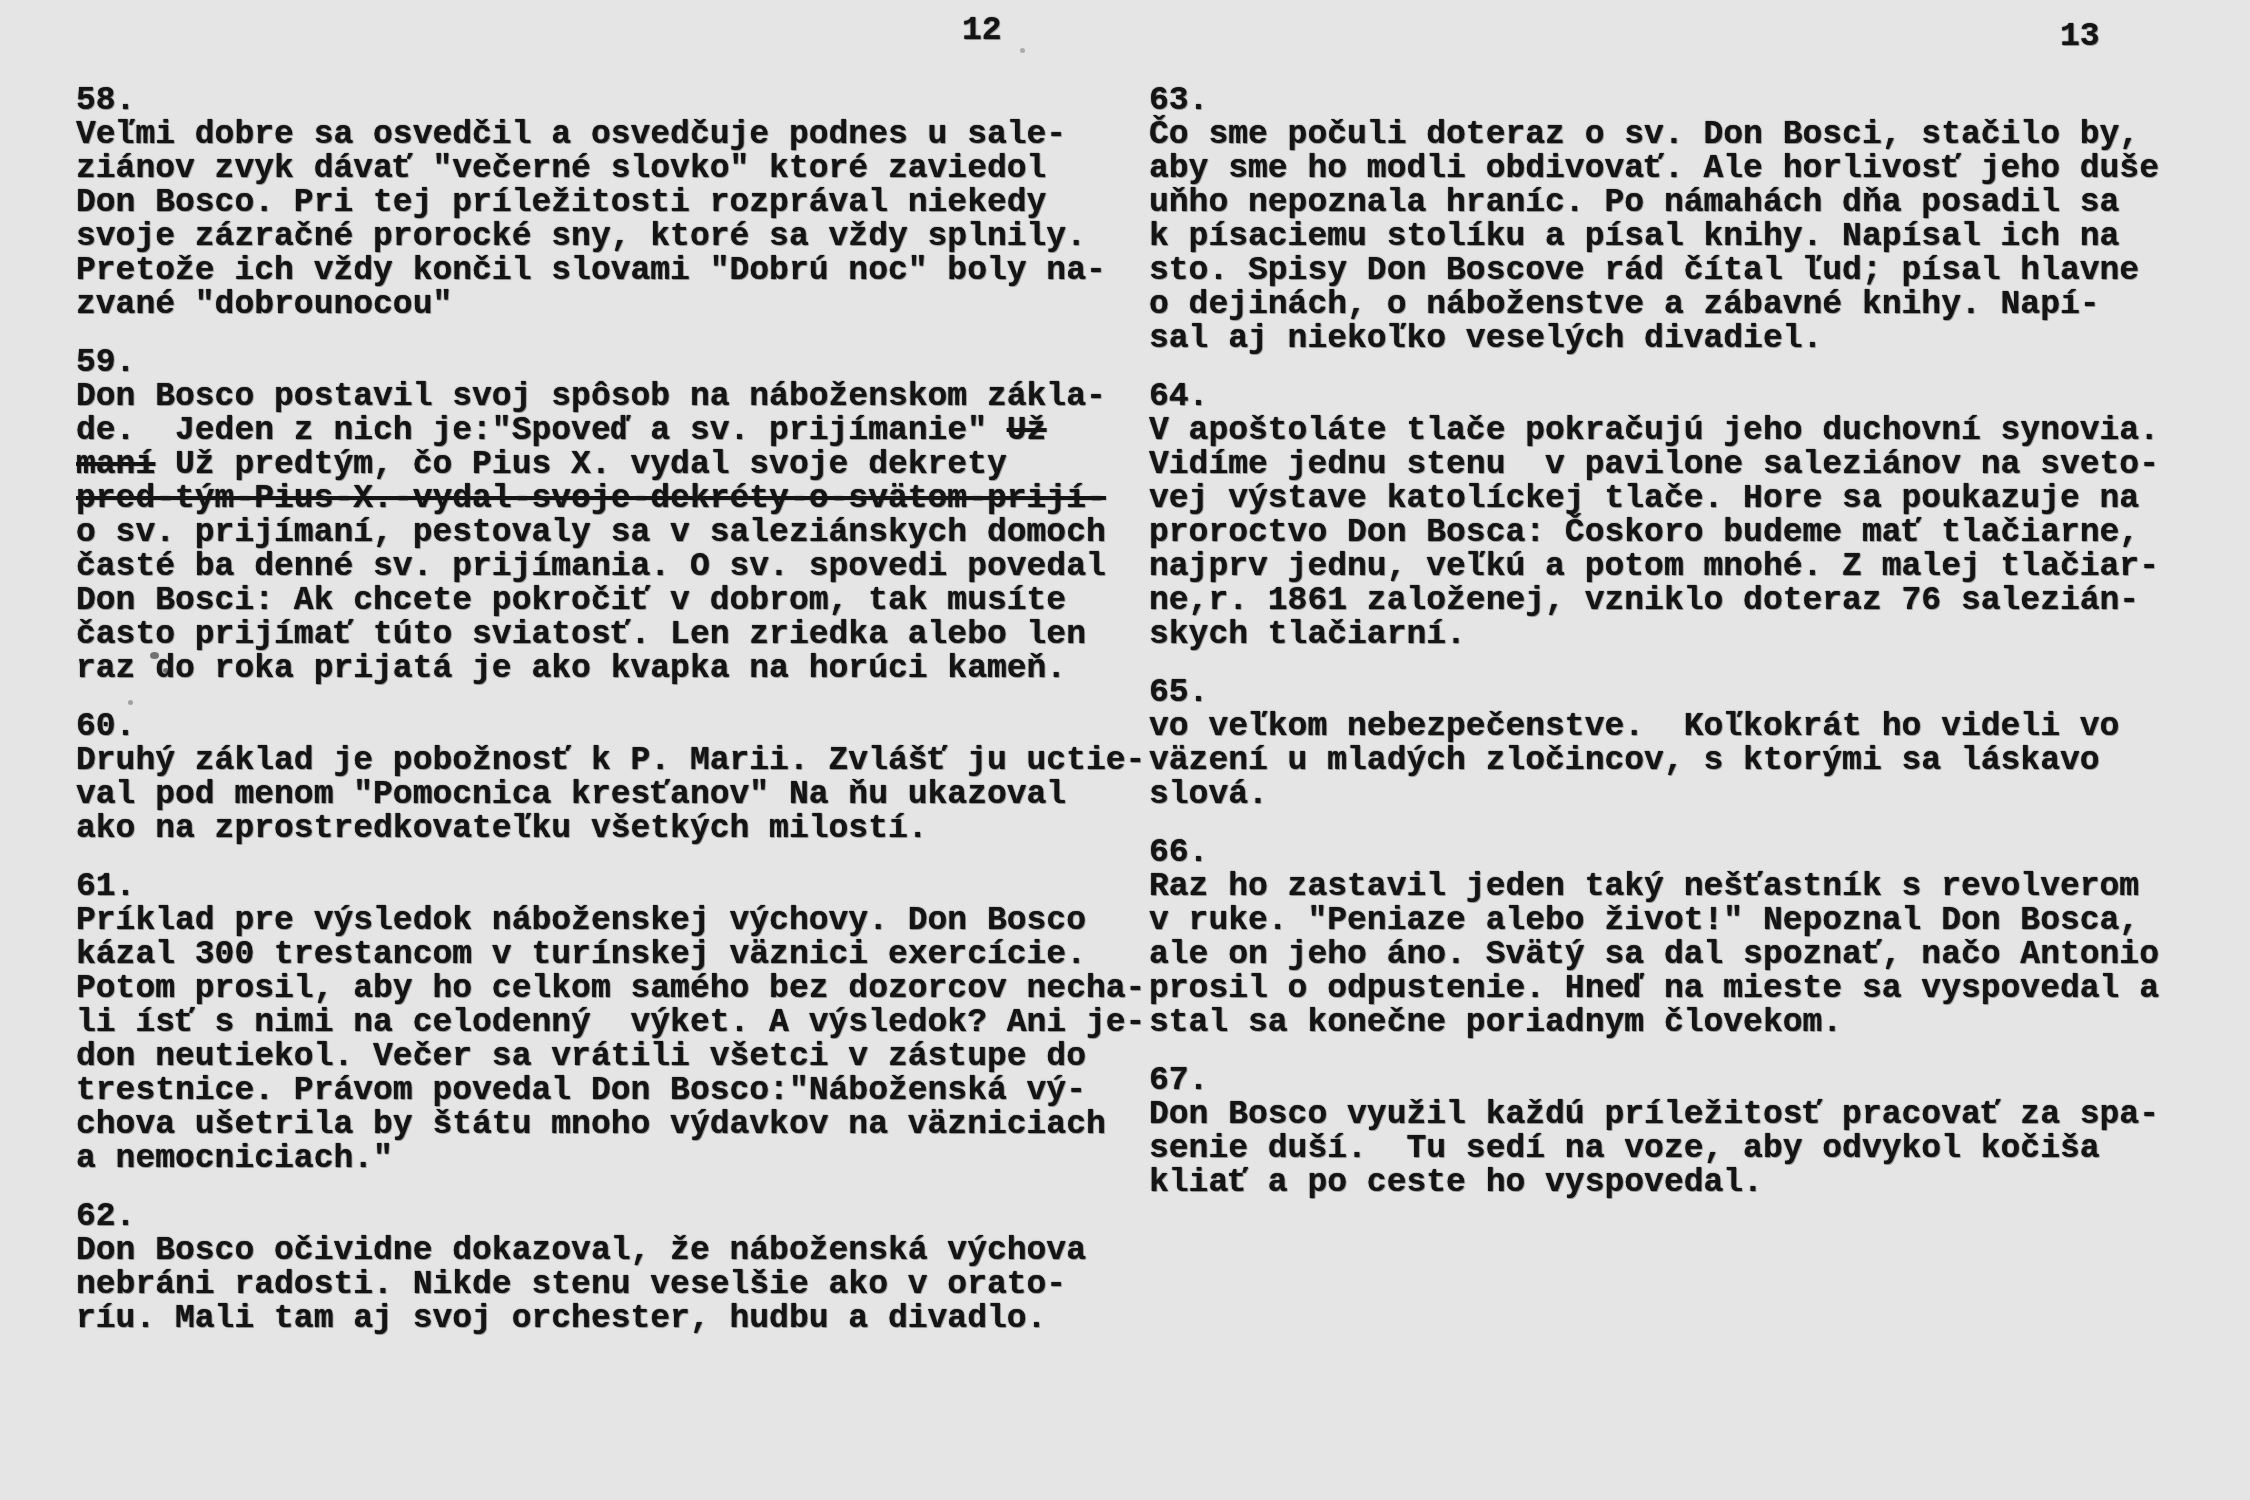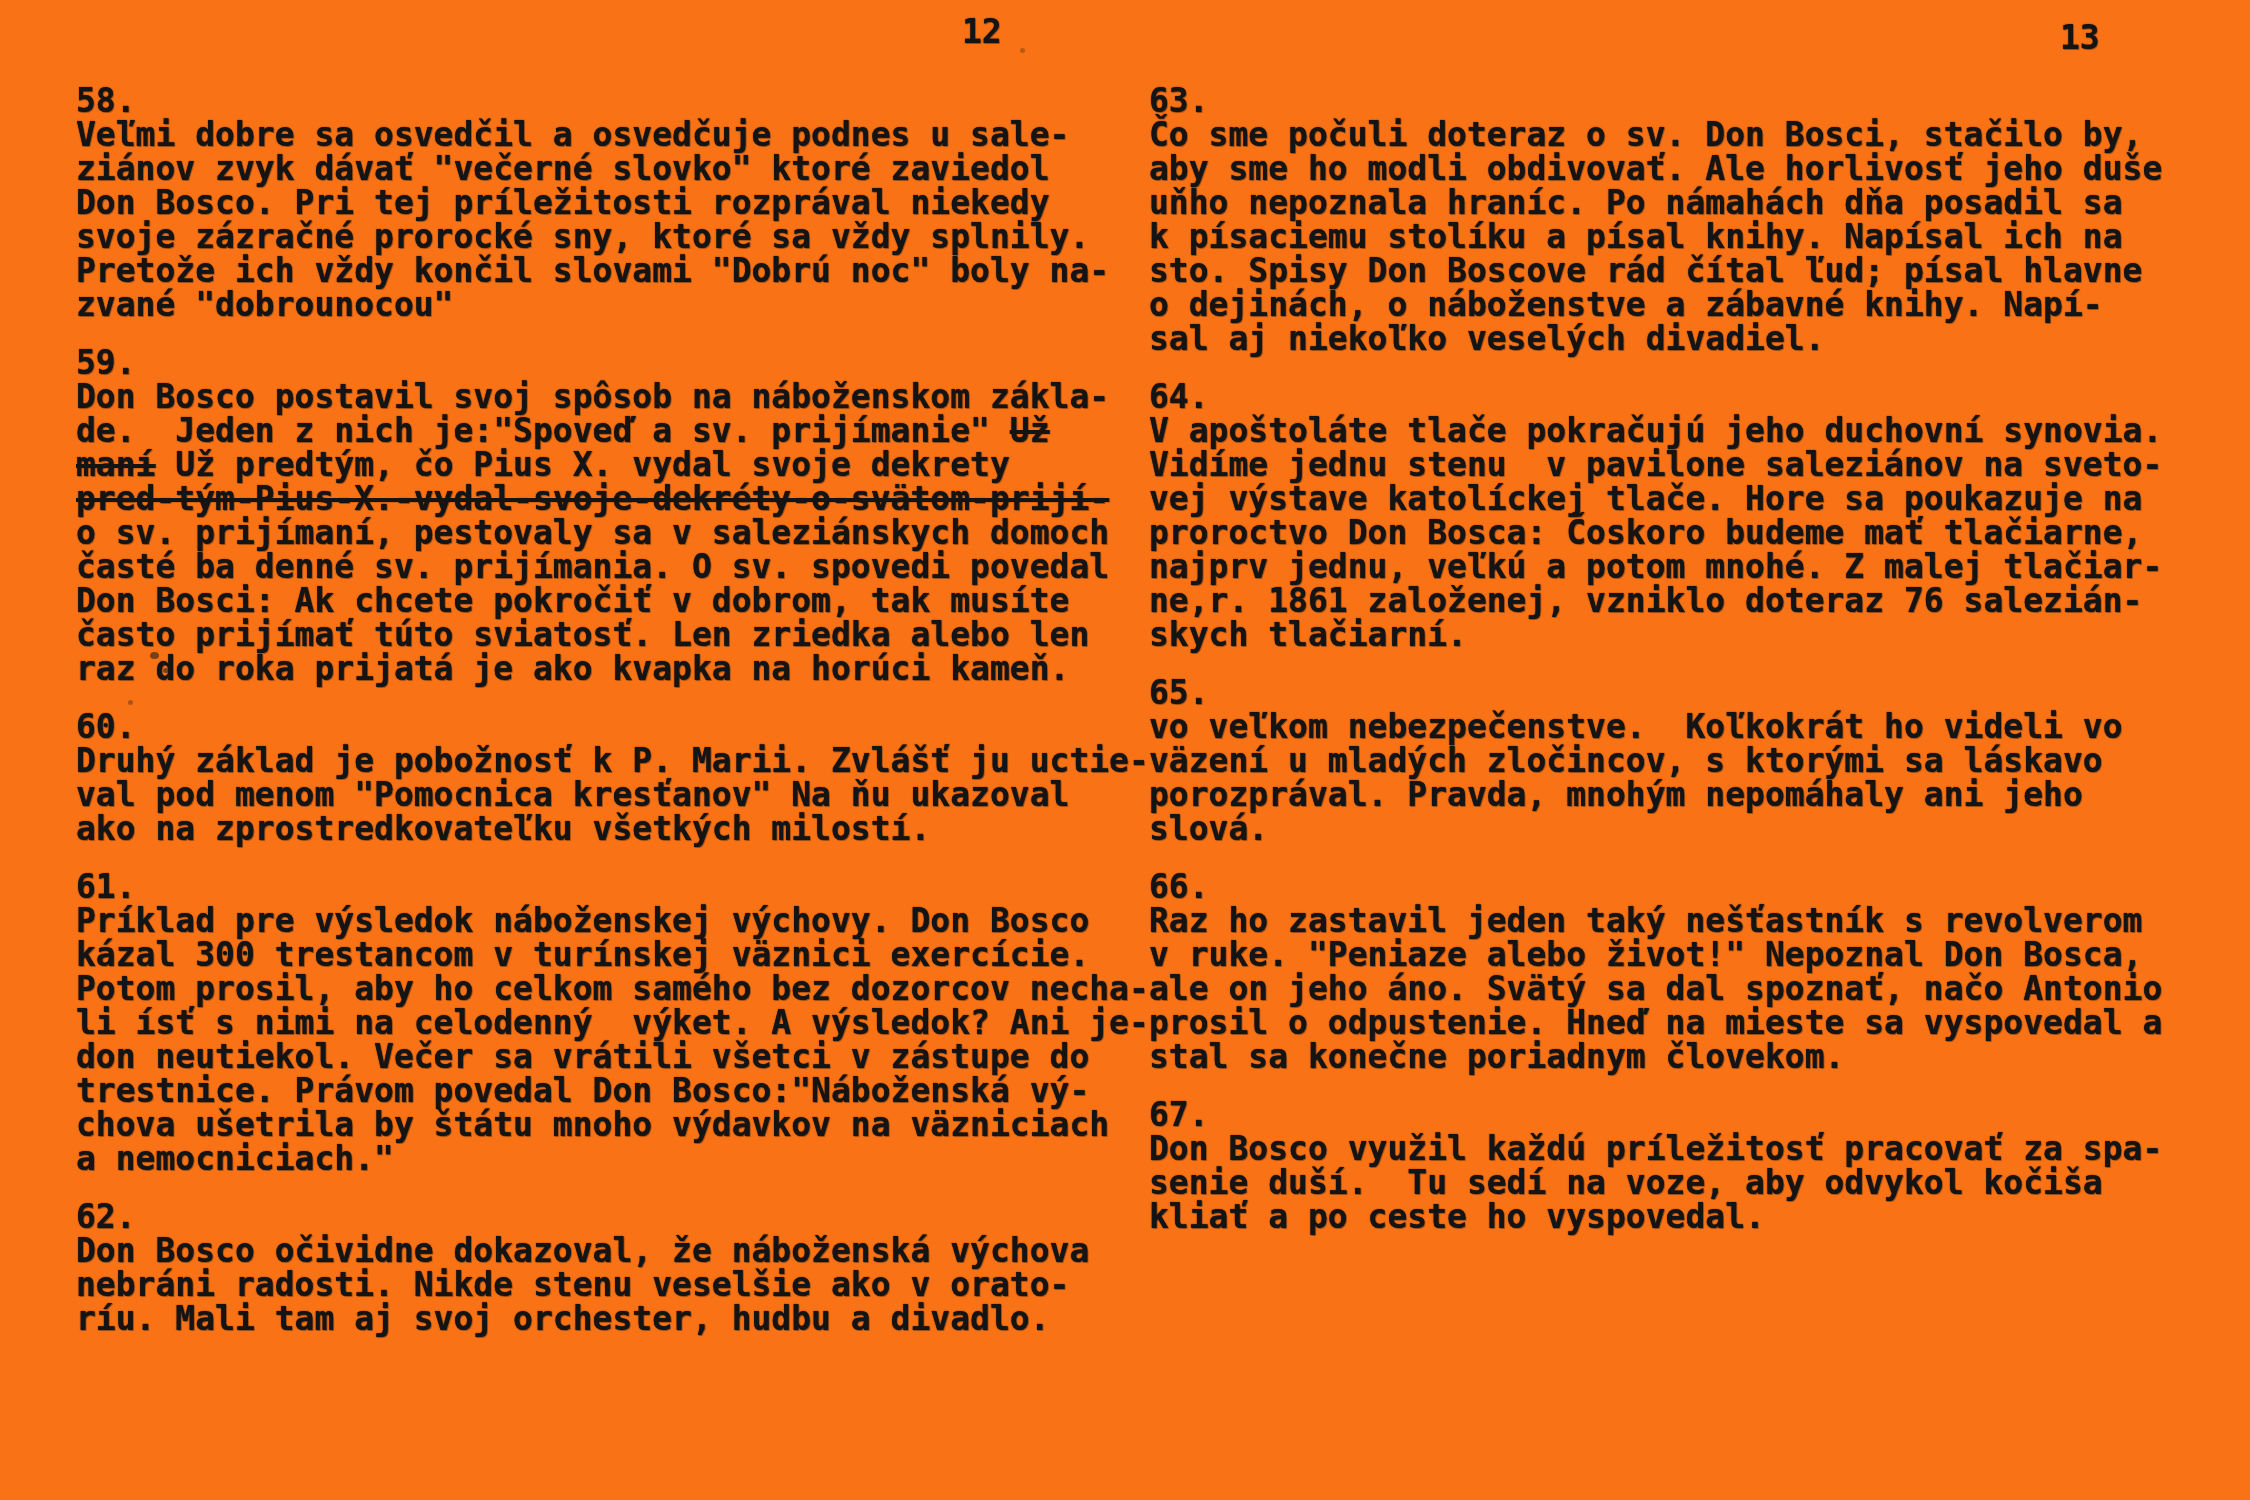--- a/index.html
+++ b/index.html
@@ -45,21 +45,21 @@
     border-radius: 50%;
   }
   .speck-1 { left: 150px; top: 652px; width: 9px;  height: 7px; }
   .speck-2 { left: 163px; top: 668px; width: 6px;  height: 5px; }
   .speck-3 { left: 128px; top: 700px; width: 5px;  height: 5px; opacity: .6; }
   .speck-4 { left: 1020px; top: 48px; width: 5px;  height: 5px; opacity: .5; }
 </style>
 </head>
 <body>
 
-<div class="page" style="background: #f97316; color: rgb(20, 20, 20);">
+<div class="page" style="background: #e5e5e5; color: rgb(20, 20, 20); font-family: Liberation Mono, monospace;">
   <div class="pageno pageno-left">12</div>
   <div class="pageno pageno-right">13</div>
 
   <div class="col col-left">
       <div class="section">
         <div class="sec-num">58.</div>
         <div class="line"><span>Veľmi dobre sa osvedčil a osvedčuje podnes u sale-</span></div>
         <div class="line"><span>ziánov zvyk dávať "večerné slovko" ktoré zaviedol</span></div>
         <div class="line"><span>Don Bosco. Pri tej príležitosti rozprával niekedy</span></div>
         <div class="line"><span>svoje zázračné prorocké sny, ktoré sa vždy splnily.</span></div>
@@ -120,21 +120,20 @@
         <div class="line"><span>vej výstave katolíckej tlače. Hore sa poukazuje na</span></div>
         <div class="line"><span>proroctvo Don Bosca: Čoskoro budeme mať tlačiarne,</span></div>
         <div class="line"><span>najprv jednu, veľkú a potom mnohé. Z malej tlačiar-</span></div>
         <div class="line"><span>ne,r. 1861 založenej, vzniklo doteraz 76 salezián-</span></div>
         <div class="line"><span>skych tlačiarní.</span></div>
       </div>
       <div class="section">
         <div class="sec-num">65.</div>
         <div class="line"><span>vo veľkom nebezpečenstve.  Koľkokrát ho videli vo</span></div>
         <div class="line"><span>väzení u mladých zločincov, s ktorými sa láskavo</span></div>
-        <div class="line"><span>porozprával. Pravda, mnohým nepomáhaly ani jeho</span></div>
         <div class="line"><span>slová.</span></div>
       </div>
       <div class="section">
         <div class="sec-num">66.</div>
         <div class="line"><span>Raz ho zastavil jeden taký nešťastník s revolverom</span></div>
         <div class="line"><span>v ruke. "Peniaze alebo život!" Nepoznal Don Bosca,</span></div>
         <div class="line"><span>ale on jeho áno. Svätý sa dal spoznať, načo Antonio</span></div>
         <div class="line"><span>prosil o odpustenie. Hneď na mieste sa vyspovedal a</span></div>
         <div class="line"><span>stal sa konečne poriadnym človekom.</span></div>
       </div>

